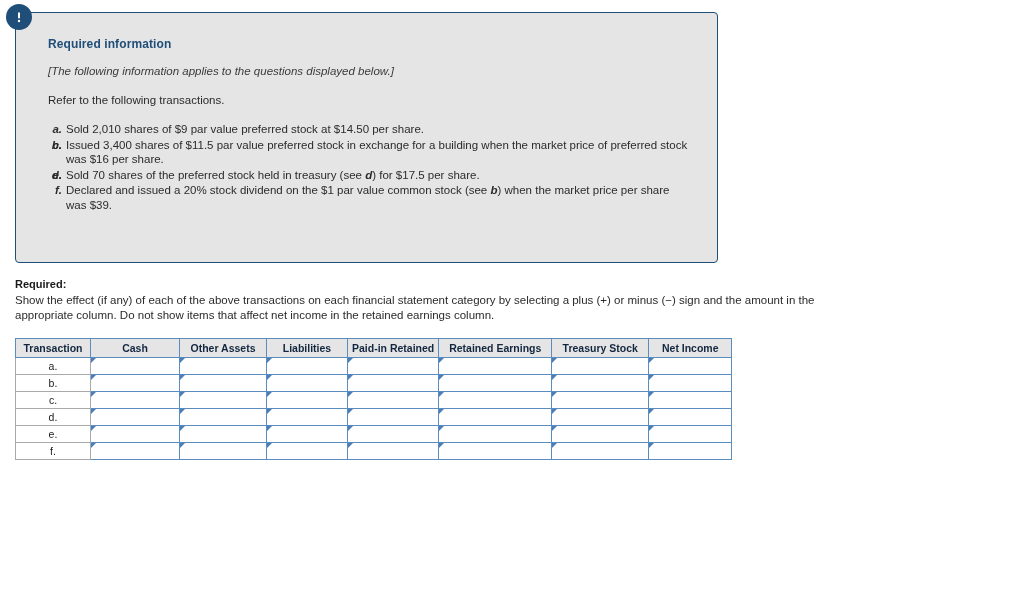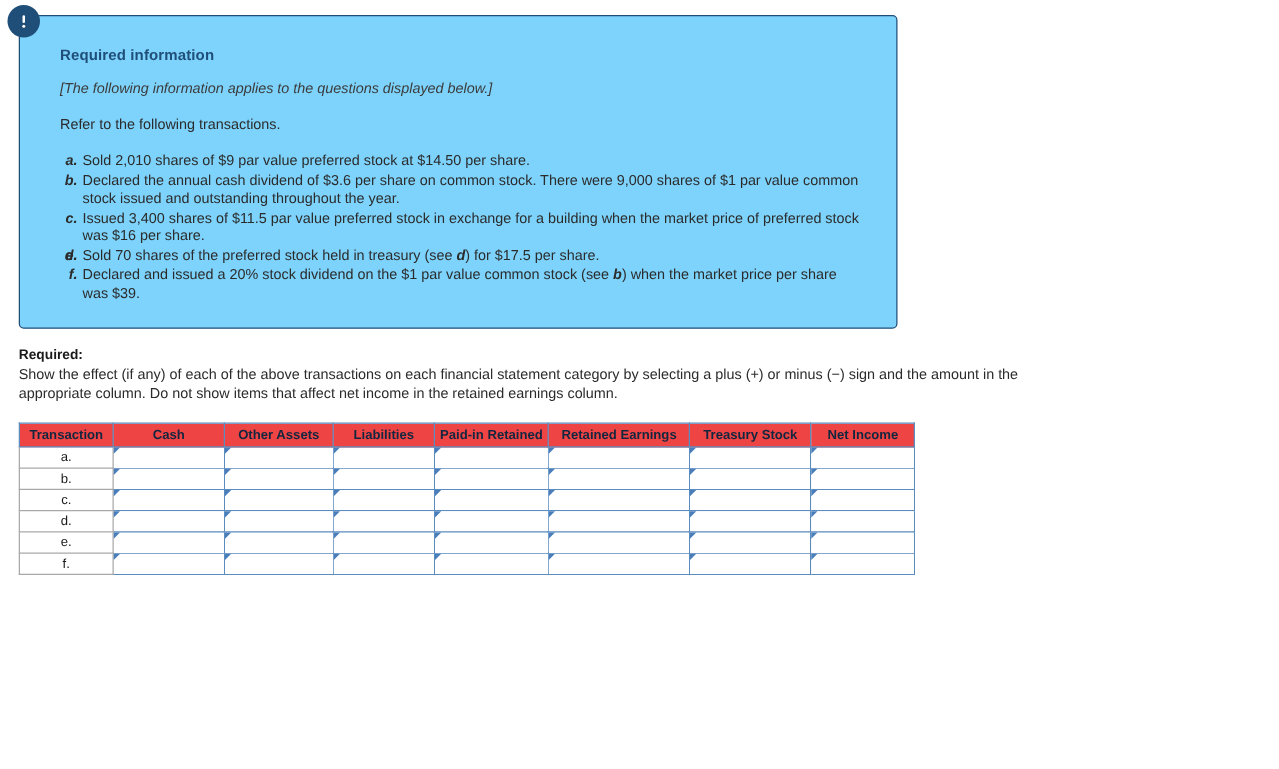--- a/index.html
+++ b/index.html
@@ -20,21 +20,21 @@
   
   .info-box {
     position: absolute;
     left: 15px;
     top: 12px;
     width: 703px;
     height: 251px;
     border: 1px solid #1f4e79;
     border-radius: 4px;
     box-sizing: border-box;
-    background: #7dd3fc;
+    background: #e5e5e5;
   }
   .alert-icon {
     position: absolute;
     left: 6px;
     top: 4px;
     width: 26px;
     height: 26px;
     border-radius: 50%;
     background: #1f4e79;
     z-index: 5;
@@ -114,21 +114,21 @@
 
   
   .ans-table {
     position: absolute;
     left: 15px;
     top: 338px;
     border-collapse: collapse;
     font-size: 10.5px;
   }
   .ans-table th {
-    background: #ef4444;
+    background: #e5e5e5;
     border: 1px solid #5b8cc0;
     color: #12263f;
     font-weight: bold;
     font-size: 10.5px;
     height: 16px;
     padding: 1px 4px;
     text-align: center;
     white-space: nowrap;
   }
   .ans-table th.th-transaction { width: 66px; }
@@ -182,21 +182,20 @@
     <div class="box-italic">[The following information applies to the questions displayed below.]</div>
     <div class="box-refer">Refer to the following transactions.</div>
 
     <ul class="txn-list">
       <li class="txn-item">
         <span class="txn-letter">a.</span>
         <span class="txn-text">Sold 2,010 shares of $9 par value preferred stock at $14.50 per share.</span>
       </li>
       <li class="txn-item">
         <span class="txn-letter">b.</span>
-        <span class="txn-text">Declared the annual cash dividend of $3.6 per share on common stock. There were 9,000 shares of $1 par value common stock issued and outstanding throughout the year.</span>
       </li>
       <li class="txn-item">
         <span class="txn-letter">c.</span>
         <span class="txn-text">Issued 3,400 shares of $11.5 par value preferred stock in exchange for a building when the market price of preferred stock was $16 per share.</span>
       </li>
       <li class="txn-item">
         <span class="txn-letter">d.</span>
       </li>
       <li class="txn-item">
         <span class="txn-letter">e.</span>

